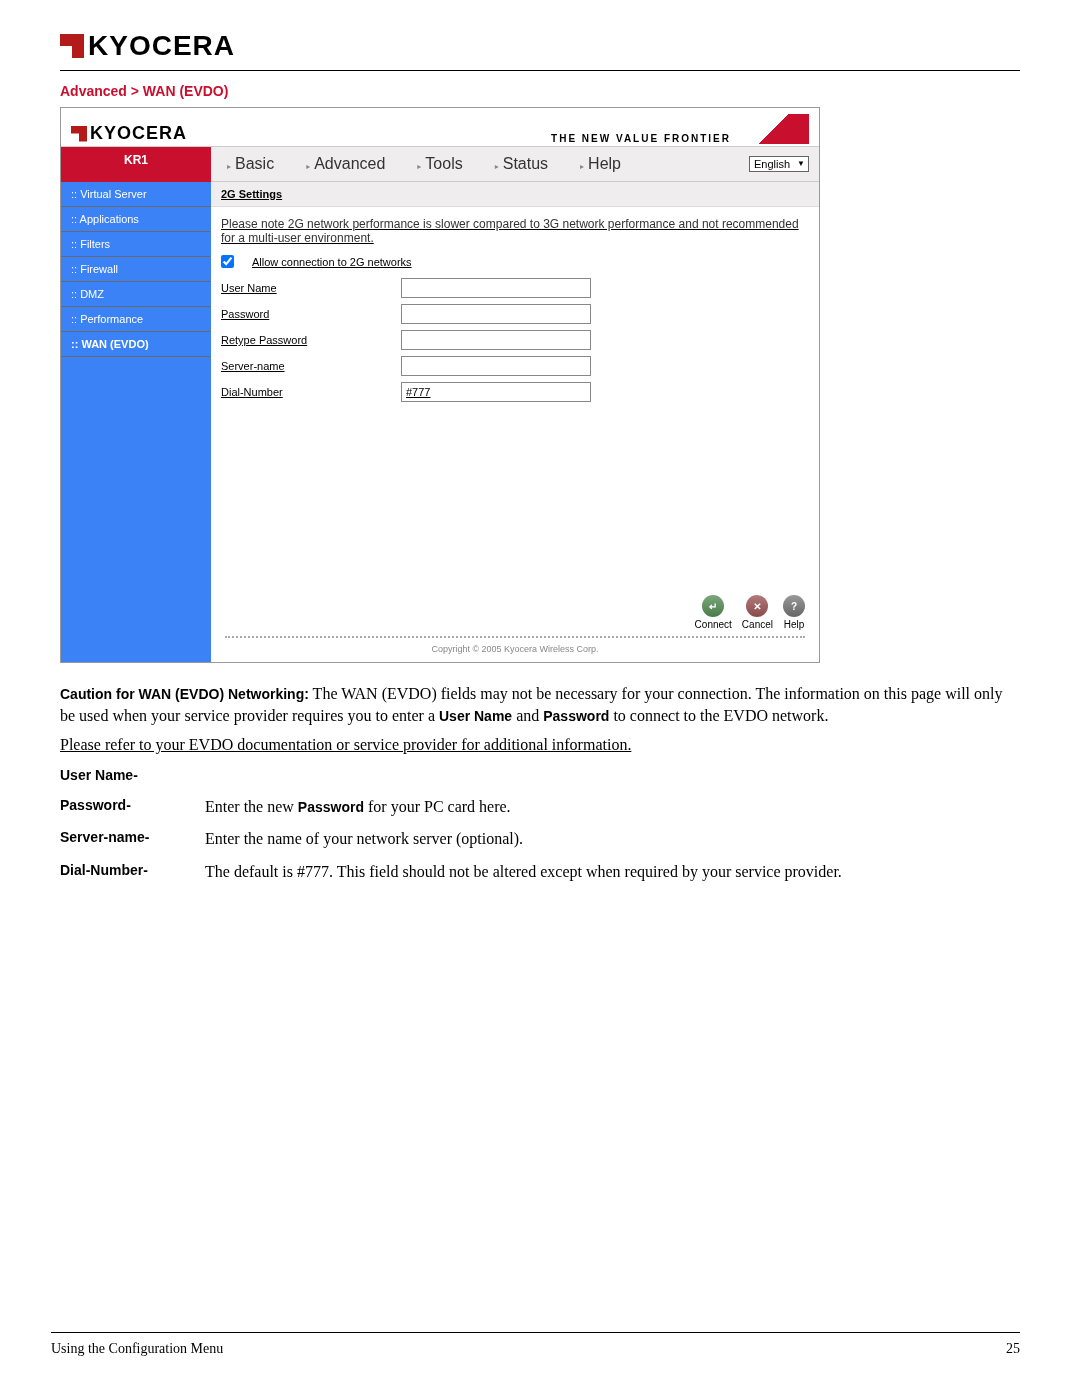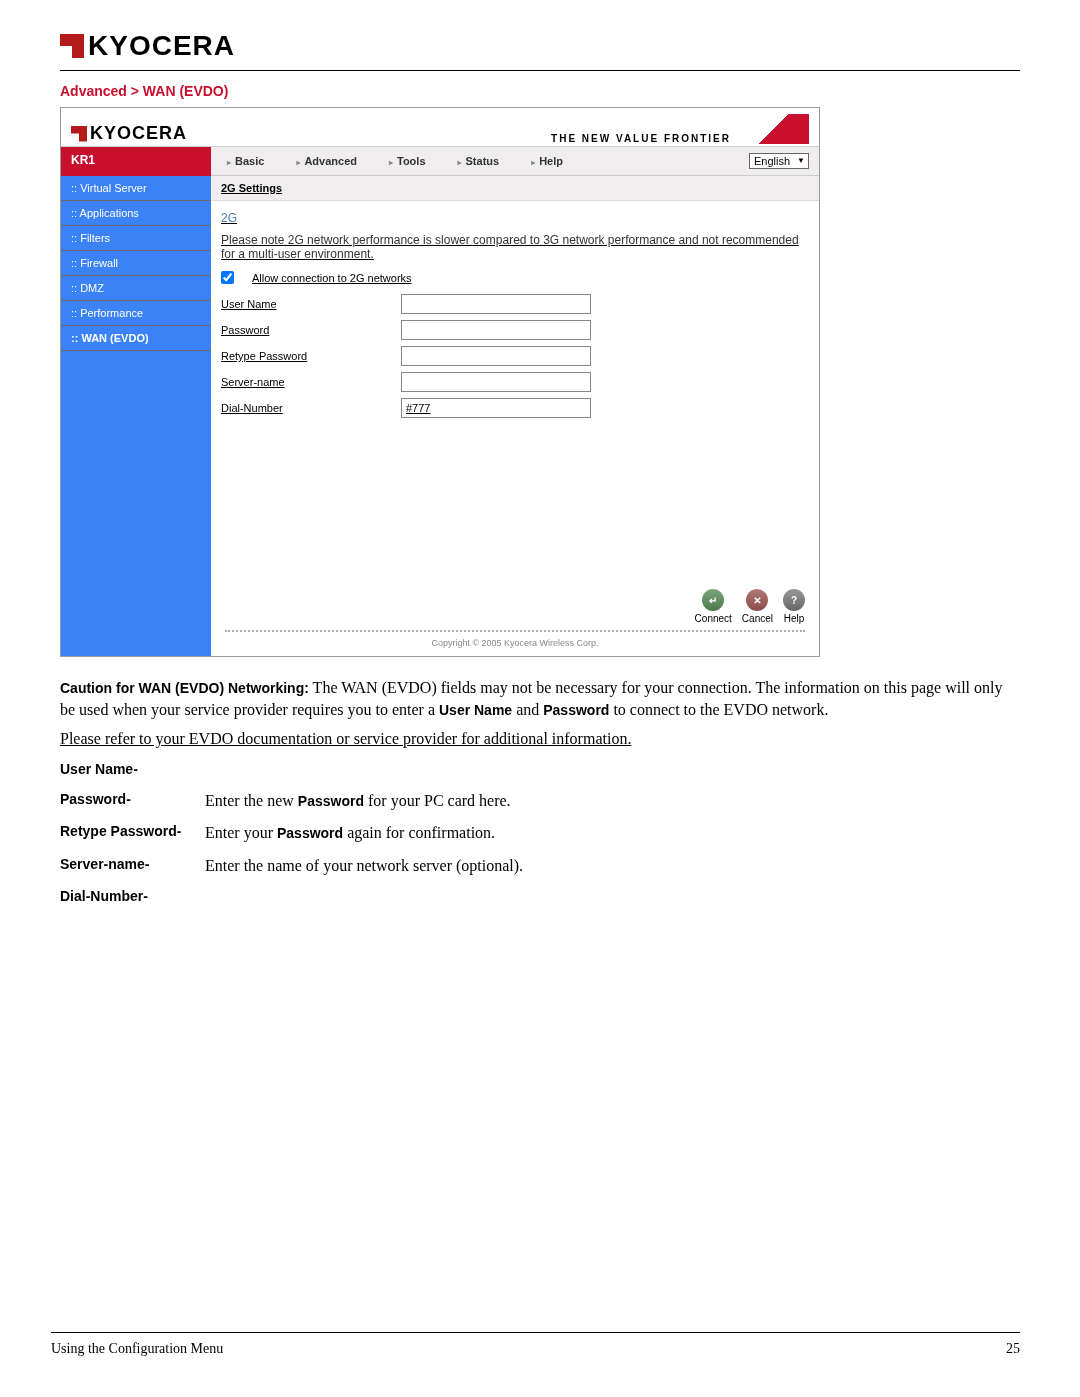--- a/index.html
+++ b/index.html
@@ -74,25 +74,24 @@
   }
   .ss-tabs {
     display: flex;
     align-items: center;
     padding: 4px 10px;
     background: #efedee;
     border-bottom: 1px solid #ccc;
     gap: 20px;
   }
   .ss-tab {
-    font-size: 11px;
+    font-size: 16px;
     color: #333;
     cursor: pointer;
     padding: 4px 6px;
-    font-weight: bold;
   }
   .ss-tab::before {
     content: "▸";
     font-size: 8px;
     margin-right: 4px;
     color: #888;
   }
   .ss-lang {
     margin-left: auto;
     border: 1px solid #666;
@@ -113,20 +112,21 @@
     width: 150px;
     background: #3b82f6;
     color: #fff;
   }
   .ss-model {
     background: #c8102e;
     color: #fff;
     font-weight: bold;
     padding: 6px 10px;
     font-size: 12px;
+    text-align: center;
   }
   .ss-nav-item {
     padding: 6px 10px;
     font-size: 11px;
     color: #fff;
     border-bottom: 1px solid #6a6868;
     cursor: pointer;
   }
   .ss-content {
     flex: 1;
@@ -267,21 +267,20 @@
       <div class="ss-nav-item">:: Filters</div>
       <div class="ss-nav-item">:: Firewall</div>
       <div class="ss-nav-item">:: DMZ</div>
       <div class="ss-nav-item">:: Performance</div>
       <div class="ss-nav-item" style="font-weight:bold">:: WAN (EVDO)</div>
     </div>
 
     <div class="ss-content">
       <div class="ss-section-head">2G Settings</div>
       <div class="ss-section-body">
-        <div class="ss-2g-title">2G</div>
         <div class="ss-note">Please note 2G network performance is slower compared to 3G network performance and not recommended for a multi-user environment.</div>
         <label class="ss-check">
           <input type="checkbox" checked="" style="">
           <span>Allow connection to 2G networks</span>
         </label>
 
         <div class="ss-field">
           <span class="ss-field-label">User Name</span>
           <input type="text" value="" style="">
         </div>
@@ -333,29 +332,26 @@
 
   <div class="defs" id="defs">
       <div class="def-row">
         <div class="def-term">User Name-</div>
       </div>
       <div class="def-row">
         <div class="def-term">Password-</div>
         <div class="def-desc"><span>Enter the new </span><b style="font-family: Arial, sans-serif; font-size: 14px;">Password</b><span> for your PC card here.</span></div>
       </div>
       <div class="def-row">
-        <div class="def-term">Retype Password-</div>
-        <div class="def-desc"><span>Enter your </span><b style="font-family: Arial, sans-serif; font-size: 14px;">Password</b><span> again for confirmation.</span></div>
-      </div>
-      <div class="def-row">
         <div class="def-term">Server-name-</div>
         <div class="def-desc">Enter the name of your network server (optional).</div>
       </div>
       <div class="def-row">
         <div class="def-term">Dial-Number-</div>
+        <div class="def-desc">The default is #777. This field should not be altered except when required by your service provider.</div>
       </div>
     </div>
 </div>
 
 <div class="page-footer">
   <span>Using the Configuration Menu</span>
   <span>25</span>
 </div>
 
 </body></html>

